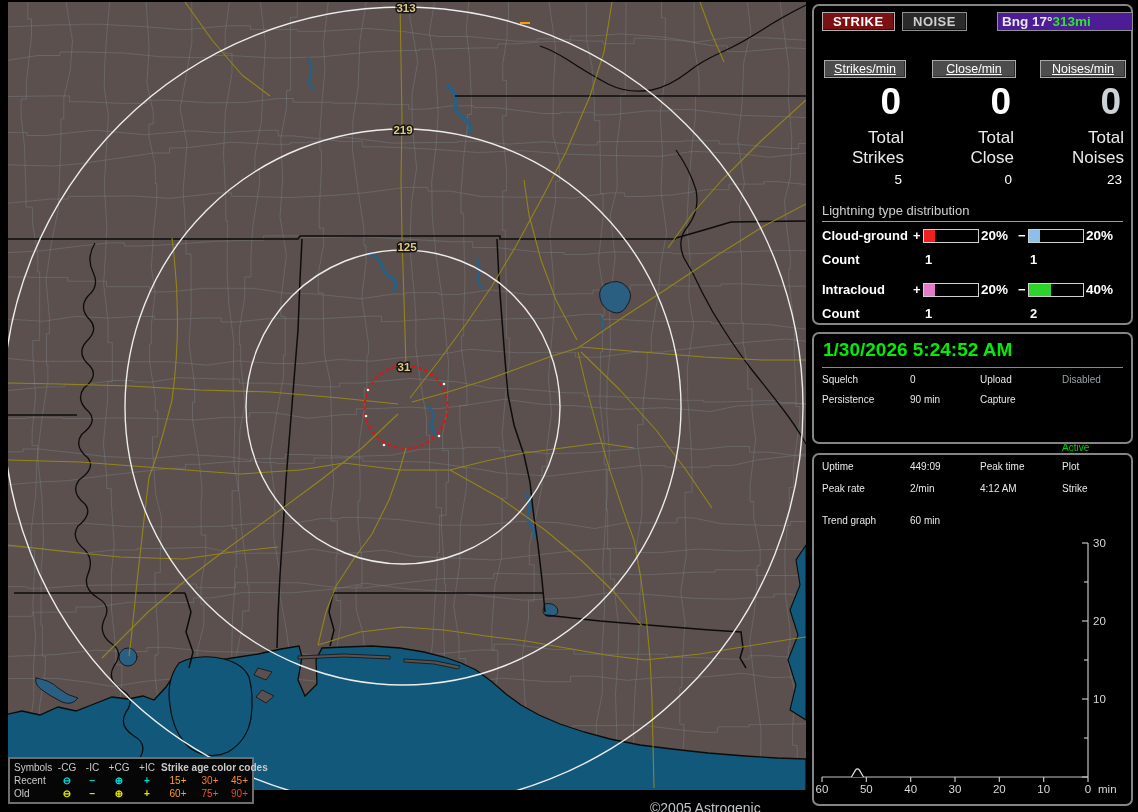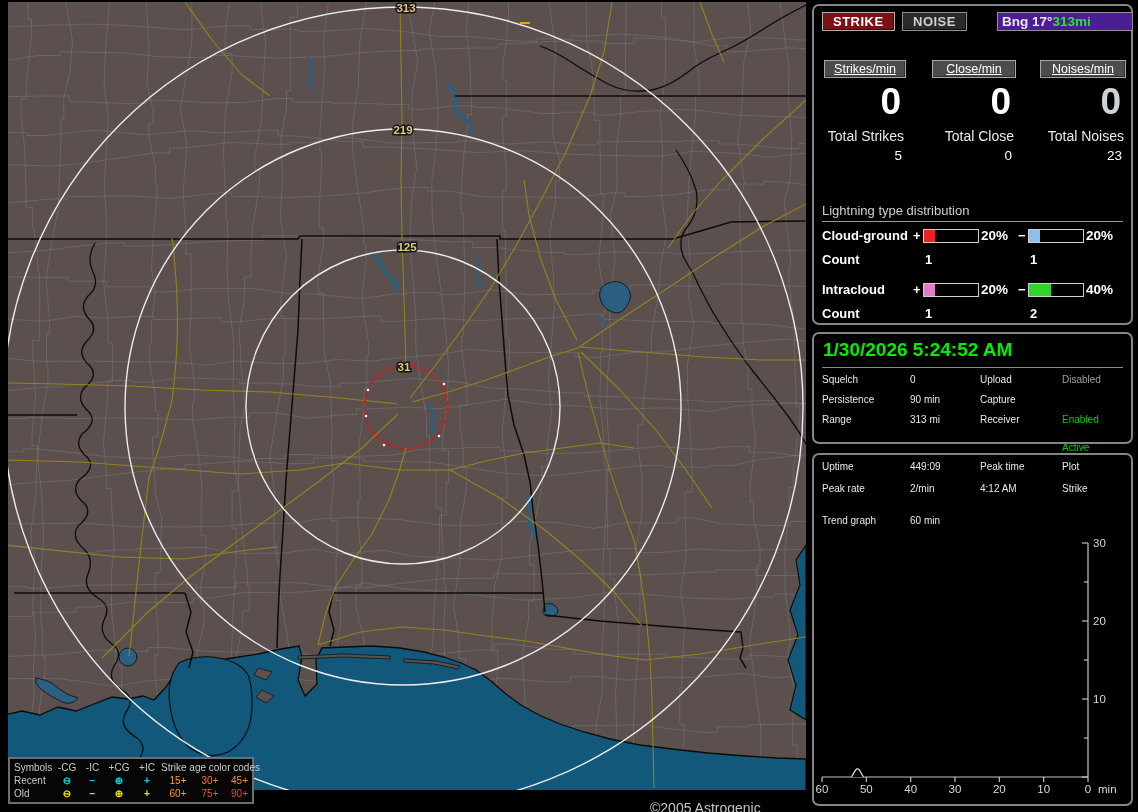--- a/index.html
+++ b/index.html
@@ -9,21 +9,21 @@
   .map-svg{position:absolute;left:8px;top:2px;}
   .copyright{position:absolute;left:650px;top:792px;width:156px;text-align:left;
              font-size:14px;color:#c2c5c8;margin-top:8px;}
   
   .legend{position:absolute;left:8px;top:757px;width:246px;height:47px;box-sizing:border-box;
           background:#060606;border:2px solid #6e6e6e;padding:2px 4px;font-size:10px;line-height:13px;}
   .lg-grid{display:grid;grid-template-columns:40px 26px 25px 28px 28px 34px 30px 29px;}
   .lg-h{color:#c9c9c9;}
   .lg-lab{color:#c9c9c9;text-align:left;}
   .lg-c{text-align:center;}
-  .lg-age-h{grid-column:6 / span 3;text-align:right;color:#c9c9c9;white-space:nowrap;}
+  .lg-age-h{grid-column:6 / span 3;text-align:right;color:#c9c9c9;white-space:nowrap;font-weight:bold;}
   .lg-sym{font-weight:bold;}
   
   .panel{position:absolute;left:812px;width:321px;box-sizing:border-box;background:#000;
          border:2px solid #858585;border-radius:7px;}
   .p1{top:4px;height:321px;}
   .p2{top:332px;height:112px;}
   .p3{top:453px;height:353px;}
   .abs{position:absolute;}
   .btn{display:inline-block;text-align:center;font-weight:bold;font-size:13px;cursor:pointer;}
   .btn-strike{left:8px;top:6px;padding:1px 10px;background:#7c1114;color:#fff;
@@ -33,21 +33,21 @@
   .bng{left:183px;top:6px;width:126px;padding:1px 4px;background:#4c1d95;border:1px solid #909090;
        display:flex;font-weight:bold;font-size:13.5px;}
   .cnt-col{position:absolute;top:54px;}
   .cc0{left:10px;width:82px;} .cc1{left:118px;width:84px;} .cc2{left:226px;width:86px;}
   .cnt-btn{display:block;width:100%;box-sizing:border-box;background:#4c4c4c;color:#fff;
            border:1px solid #a8a8a8;box-shadow:inset -1px -1px 0 #2e2e2e;font-size:12.5px;
            text-align:center;padding:1px 0;cursor:pointer;text-decoration:underline;}
   .cnt-zero{margin-top:5px;font-size:37px;font-weight:bold;line-height:38px;text-align:right;
             padding-right:5px;color:#fff;}
   .cc2 .cnt-zero{color:#ccd2d6;}
-  .cnt-tlabel{margin-top:7px;font-size:14px;color:#eaeaea;text-align:right;padding-right:2px;}
+  .cnt-tlabel{margin-top:7px;font-size:17px;color:#eaeaea;text-align:right;padding-right:2px;}
   .cnt-tval{margin-top:4px;font-size:13.5px;text-align:right;padding-right:4px;color:#fff;}
   .dist-title{left:8px;right:8px;top:197px;font-size:13px;color:#cfcfcf;padding-bottom:3px;
               border-bottom:1px solid #9a9a9a;}
   .drow{left:0;right:0;height:17px;}
   .d-label{position:absolute;left:8px;font-weight:bold;font-size:13px;color:#fff;}
   .d-plus{position:absolute;left:99px;font-weight:bold;font-size:13px;color:#fff;}
   .d-minus{position:absolute;left:204px;font-weight:bold;font-size:13px;color:#fff;}
   .bar{position:absolute;width:54px;height:12px;top:1px;background:#000;border:1px solid #d0d0d0;}
   .bar1{left:109px;} .bar2{left:214px;}
   .bar i{display:block;height:100%;}
@@ -280,26 +280,20 @@
       <span class="c1">Squelch</span>
       <span class="c2">0</span>
       <span class="c3">Upload</span>
       <span class="c4" style="color: rgb(154, 160, 164);">Disabled</span>
     </div>
     <div class="abs srow" style="top:60px">
       <span class="c1">Persistence</span>
       <span class="c2">90 min</span>
       <span class="c3">Capture</span>
       <span class="c4" style="color: rgb(0, 207, 0); margin-top: 48px;">Active</span>
-    </div>
-    <div class="abs srow" style="top:80px">
-      <span class="c1">Range</span>
-      <span class="c2">313 mi</span>
-      <span class="c3">Receiver</span>
-      <span class="c4" style="color: rgb(0, 207, 0);">Enabled</span>
     </div>
   </div>
 
   <div class="panel p3">
     <div class="abs srow" style="top:6px">
       <span class="c1">Uptime</span>
       <span class="c2">449:09</span>
       <span class="c3">Peak time</span>
       <span class="c4">Plot</span>
     </div>

